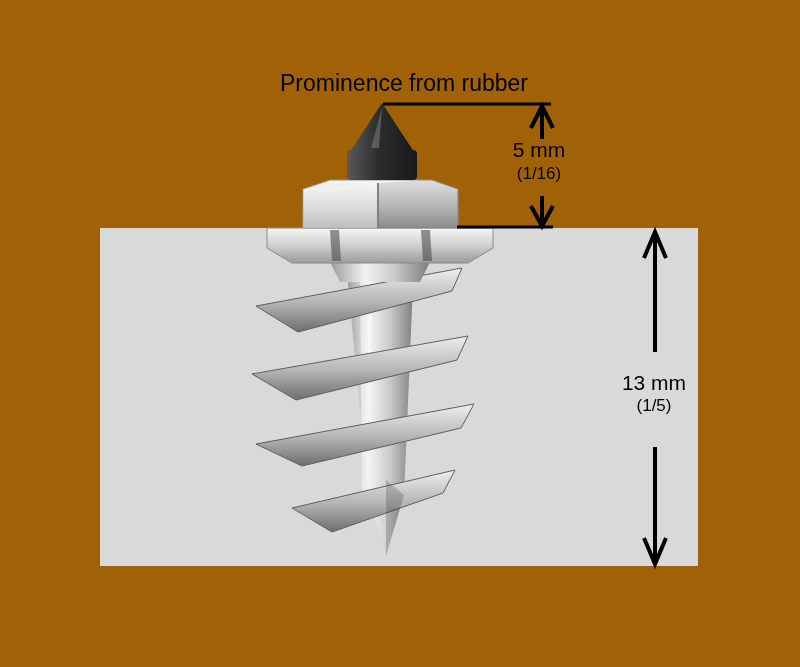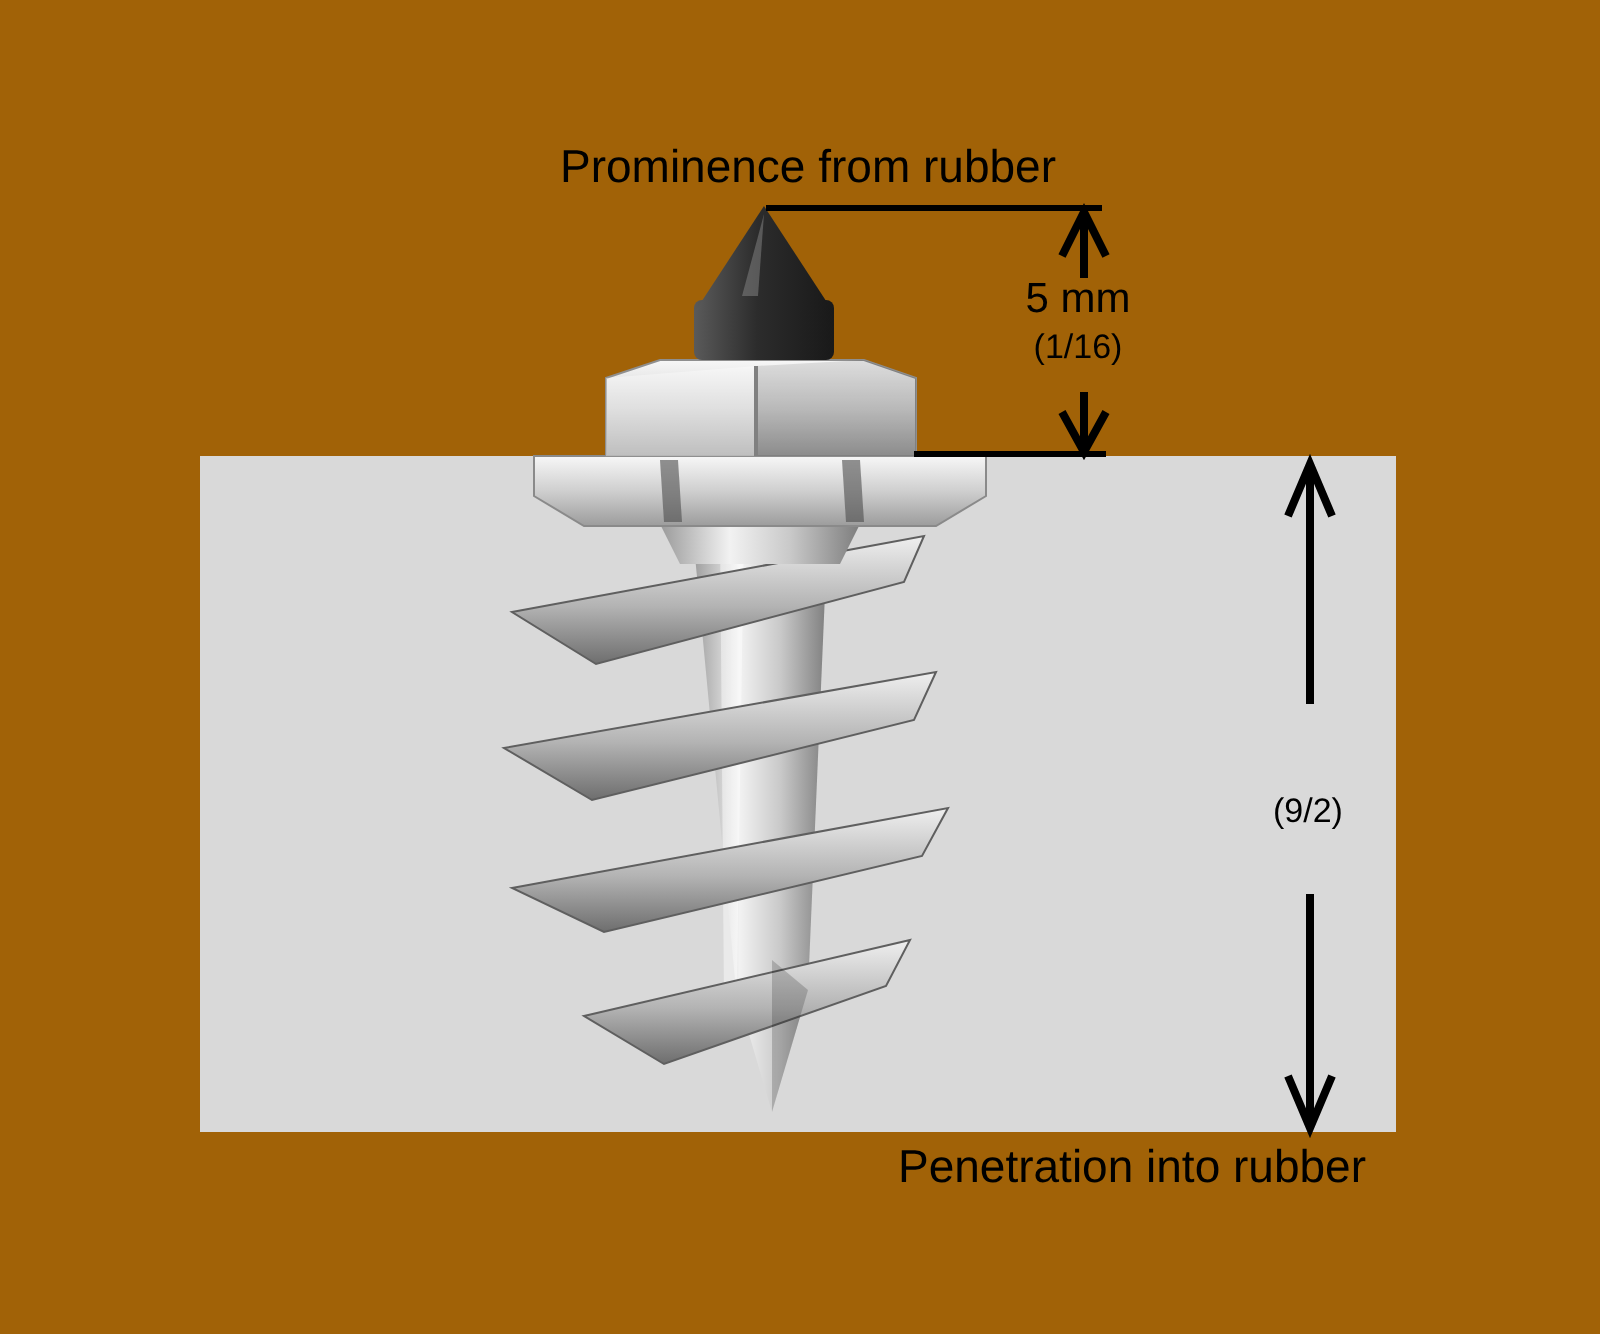--- a/index.html
+++ b/index.html
@@ -120,17 +120,17 @@
       <polyline points="644,538 655,564 666,538" stroke-width="4"></polyline>
     </g>
   </svg>
 
   <div class="lbl lbl-title" id="prominence-label">Prominence from rubber</div>
 
   <div class="lbl lbl-dim" id="five-mm-value">5 mm</div>
 
   <div class="lbl lbl-frac" id="five-mm-fraction">(1/16)</div>
 
+  <div class="lbl lbl-dim" id="thirteen-mm-value">13 mm</div>
 
-  <div class="lbl lbl-frac" id="thirteen-mm-fraction">(9/2)</div>
+  <div class="lbl lbl-frac" id="thirteen-mm-fraction">(1/5)</div>
 
-  <div class="lbl lbl-title" id="penetration-label">Penetration into rubber</div>
 </div>
 
 </body></html>

